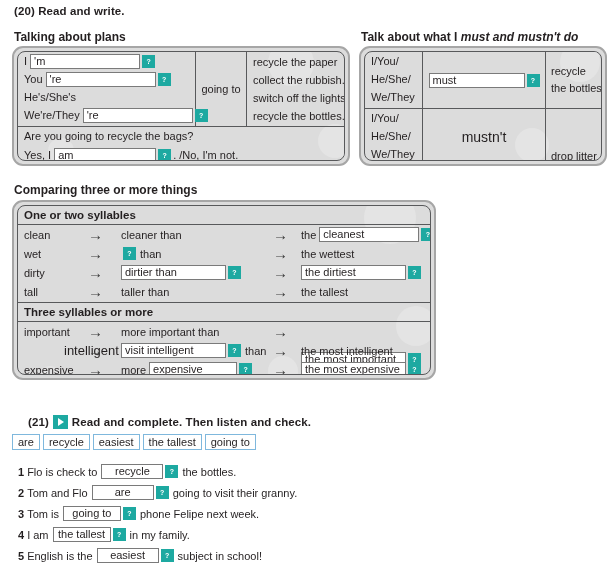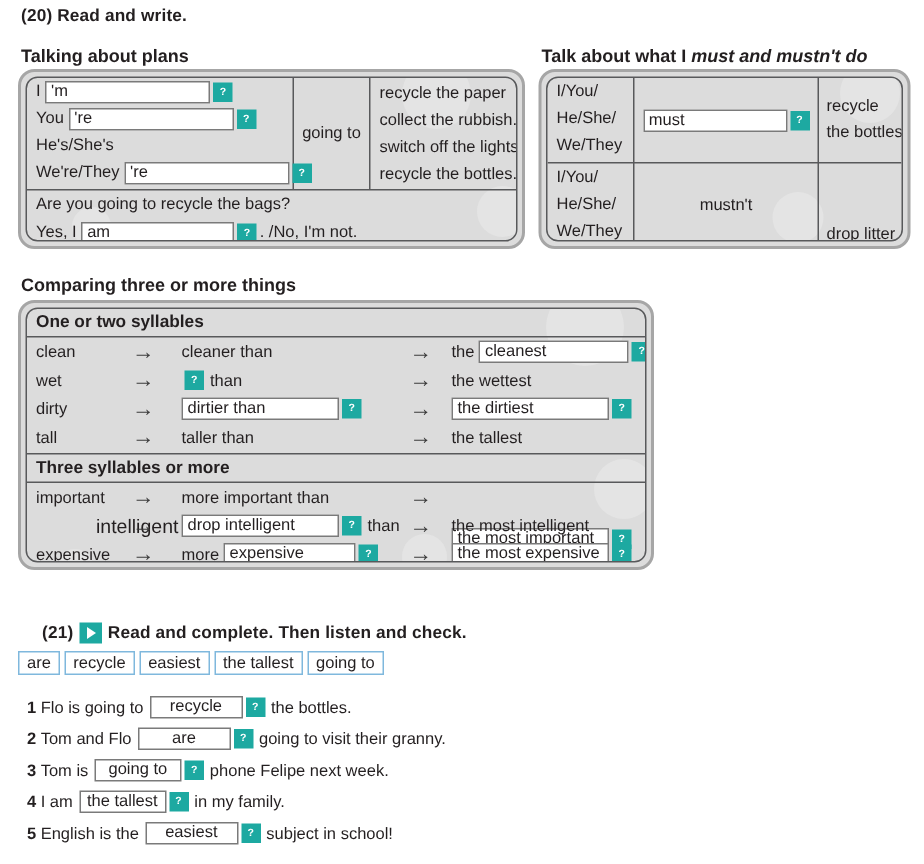--- a/index.html
+++ b/index.html
@@ -238,21 +238,21 @@
             <span class="qbtn">?</span>
           </span>
         </div>
         <div style="position: absolute; left: 181px; top: 0px; width: 60px; height: 56px; display: flex; flex-direction: column; justify-content: center; padding-left: 5px; font-size: 11px; line-height: 17px;">
           <span>recycle</span>
           <span>the bottles.</span>
         </div>
         <div style="position: absolute; left: 6px; top: 58px; font-size: 11px; line-height: 16px;">I/You/</div>
         <div style="position: absolute; left: 6px; top: 76px; font-size: 11px; line-height: 16px;">He/She/</div>
         <div style="position: absolute; left: 6px; top: 94px; font-size: 11px; line-height: 16px;">We/They</div>
-        <div style="position: absolute; left: 58px; top: 57px; width: 122px; height: 56px; display: flex; align-items: center; justify-content: center; font-size: 11px;">
+        <div style="position: absolute; left: 58px; top: 57px; width: 122px; height: 56px; display: flex; align-items: center; justify-content: center; font-size: 14px;">
           <span>mustn't</span>
         </div>
         <div style="position: absolute; left: 181px; top: 57px; width: 60px; height: 56px; display: flex; flex-direction: column; justify-content: flex-end; padding-left: 5px; font-size: 11px; line-height: 17px;">
           <span>drop litter</span>
         </div>
       </div>
   </div>
 </div>
 
 <div class="sec-title" style="position:absolute;left:14px;top:183px;text-align:right;">Comparing three or more things</div>
@@ -333,21 +333,21 @@
         <div style="position: absolute; left: 283px; top: 116px; height: 19px; display: flex; align-items: center; font-size: 11px; margin-top: 28px;">
           <span class="inputwrap">
             <span class="ansbox" style="width: 105px;">the most important</span>
             <span class="qbtn">?</span>
           </span>
         </div>
         <div style="position: absolute; left: 6px; top: 135px; height: 19px; display: flex; align-items: center; font-size: 13px; margin-left: 40px;">intelligent</div>
         <div class="arrow" style="position: absolute; left: 70px; top: 135px; height: 19px; display: flex; align-items: center;">→</div>
         <div style="position: absolute; left: 103px; top: 135px; height: 19px; display: flex; align-items: center; font-size: 11px;">
           <span class="inputwrap">
-            <span class="ansbox" style="width: 105px;">drop intelligent</span>
+            <span class="ansbox" style="width: 105px;">visit intelligent</span>
             <span class="qbtn">?</span>
           </span>
           <span style="margin-left: 4px;">than</span>
         </div>
         <div class="arrow" style="position: absolute; left: 255px; top: 135px; height: 19px; display: flex; align-items: center;">→</div>
         <div style="position: absolute; left: 283px; top: 135px; height: 19px; display: flex; align-items: center; font-size: 11px;">
           <span>the most intelligent</span>
         </div>
         <div style="position: absolute; left: 6px; top: 154px; height: 19px; display: flex; align-items: center; font-size: 11px;">expensive</div>
         <div class="arrow" style="position: absolute; left: 70px; top: 154px; height: 19px; display: flex; align-items: center;">→</div>
@@ -381,21 +381,21 @@
     <span class="chip">are</span>
     <span class="chip">recycle</span>
     <span class="chip">easiest</span>
     <span class="chip">the tallest</span>
     <span class="chip">going to</span>
   </div>
 
 <div id="q-list">
     <div class="q-line" style="left: 18px; top: 464px;">
       <span class="q-num">1</span>
-      <span>Flo is going to</span>
+      <span>Flo is check to</span>
       <span class="inputwrap" style="margin: 0px 4px;">
         <span class="ansbox center" style="width: 62px;">recycle</span>
         <span class="qbtn">?</span>
       </span>
       <span>the bottles.</span>
     </div>
     <div class="q-line" style="left: 18px; top: 485px;">
       <span class="q-num">2</span>
       <span>Tom and Flo</span>
       <span class="inputwrap" style="margin: 0px 4px;">

